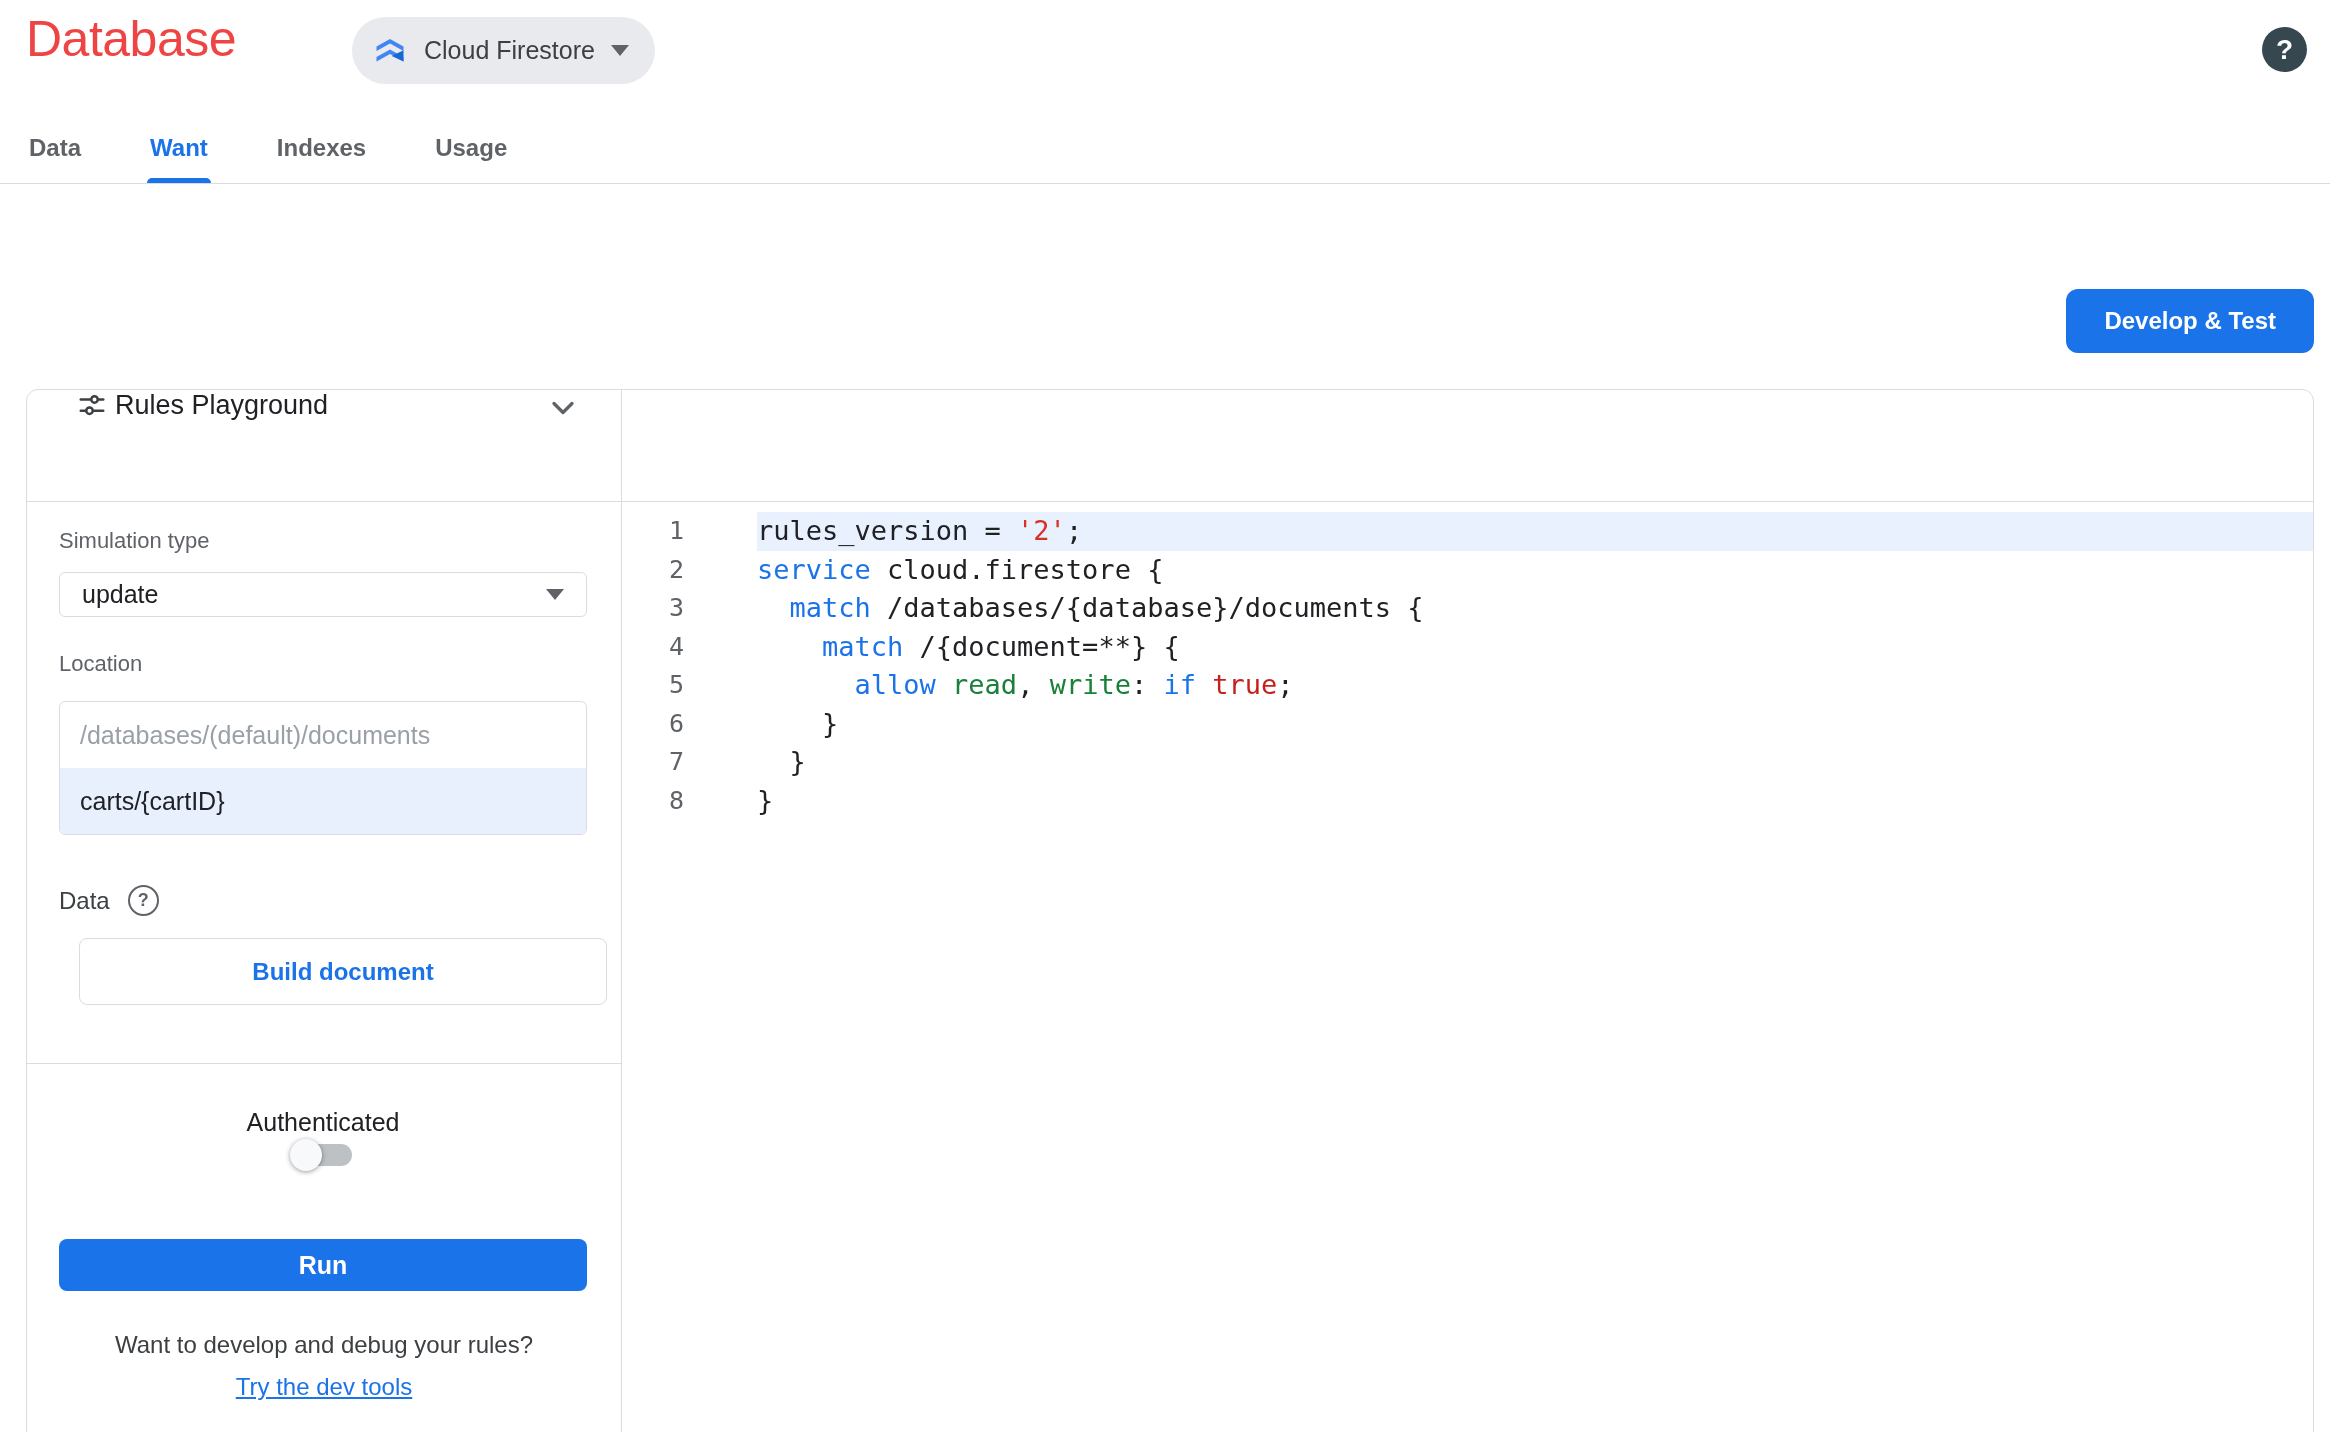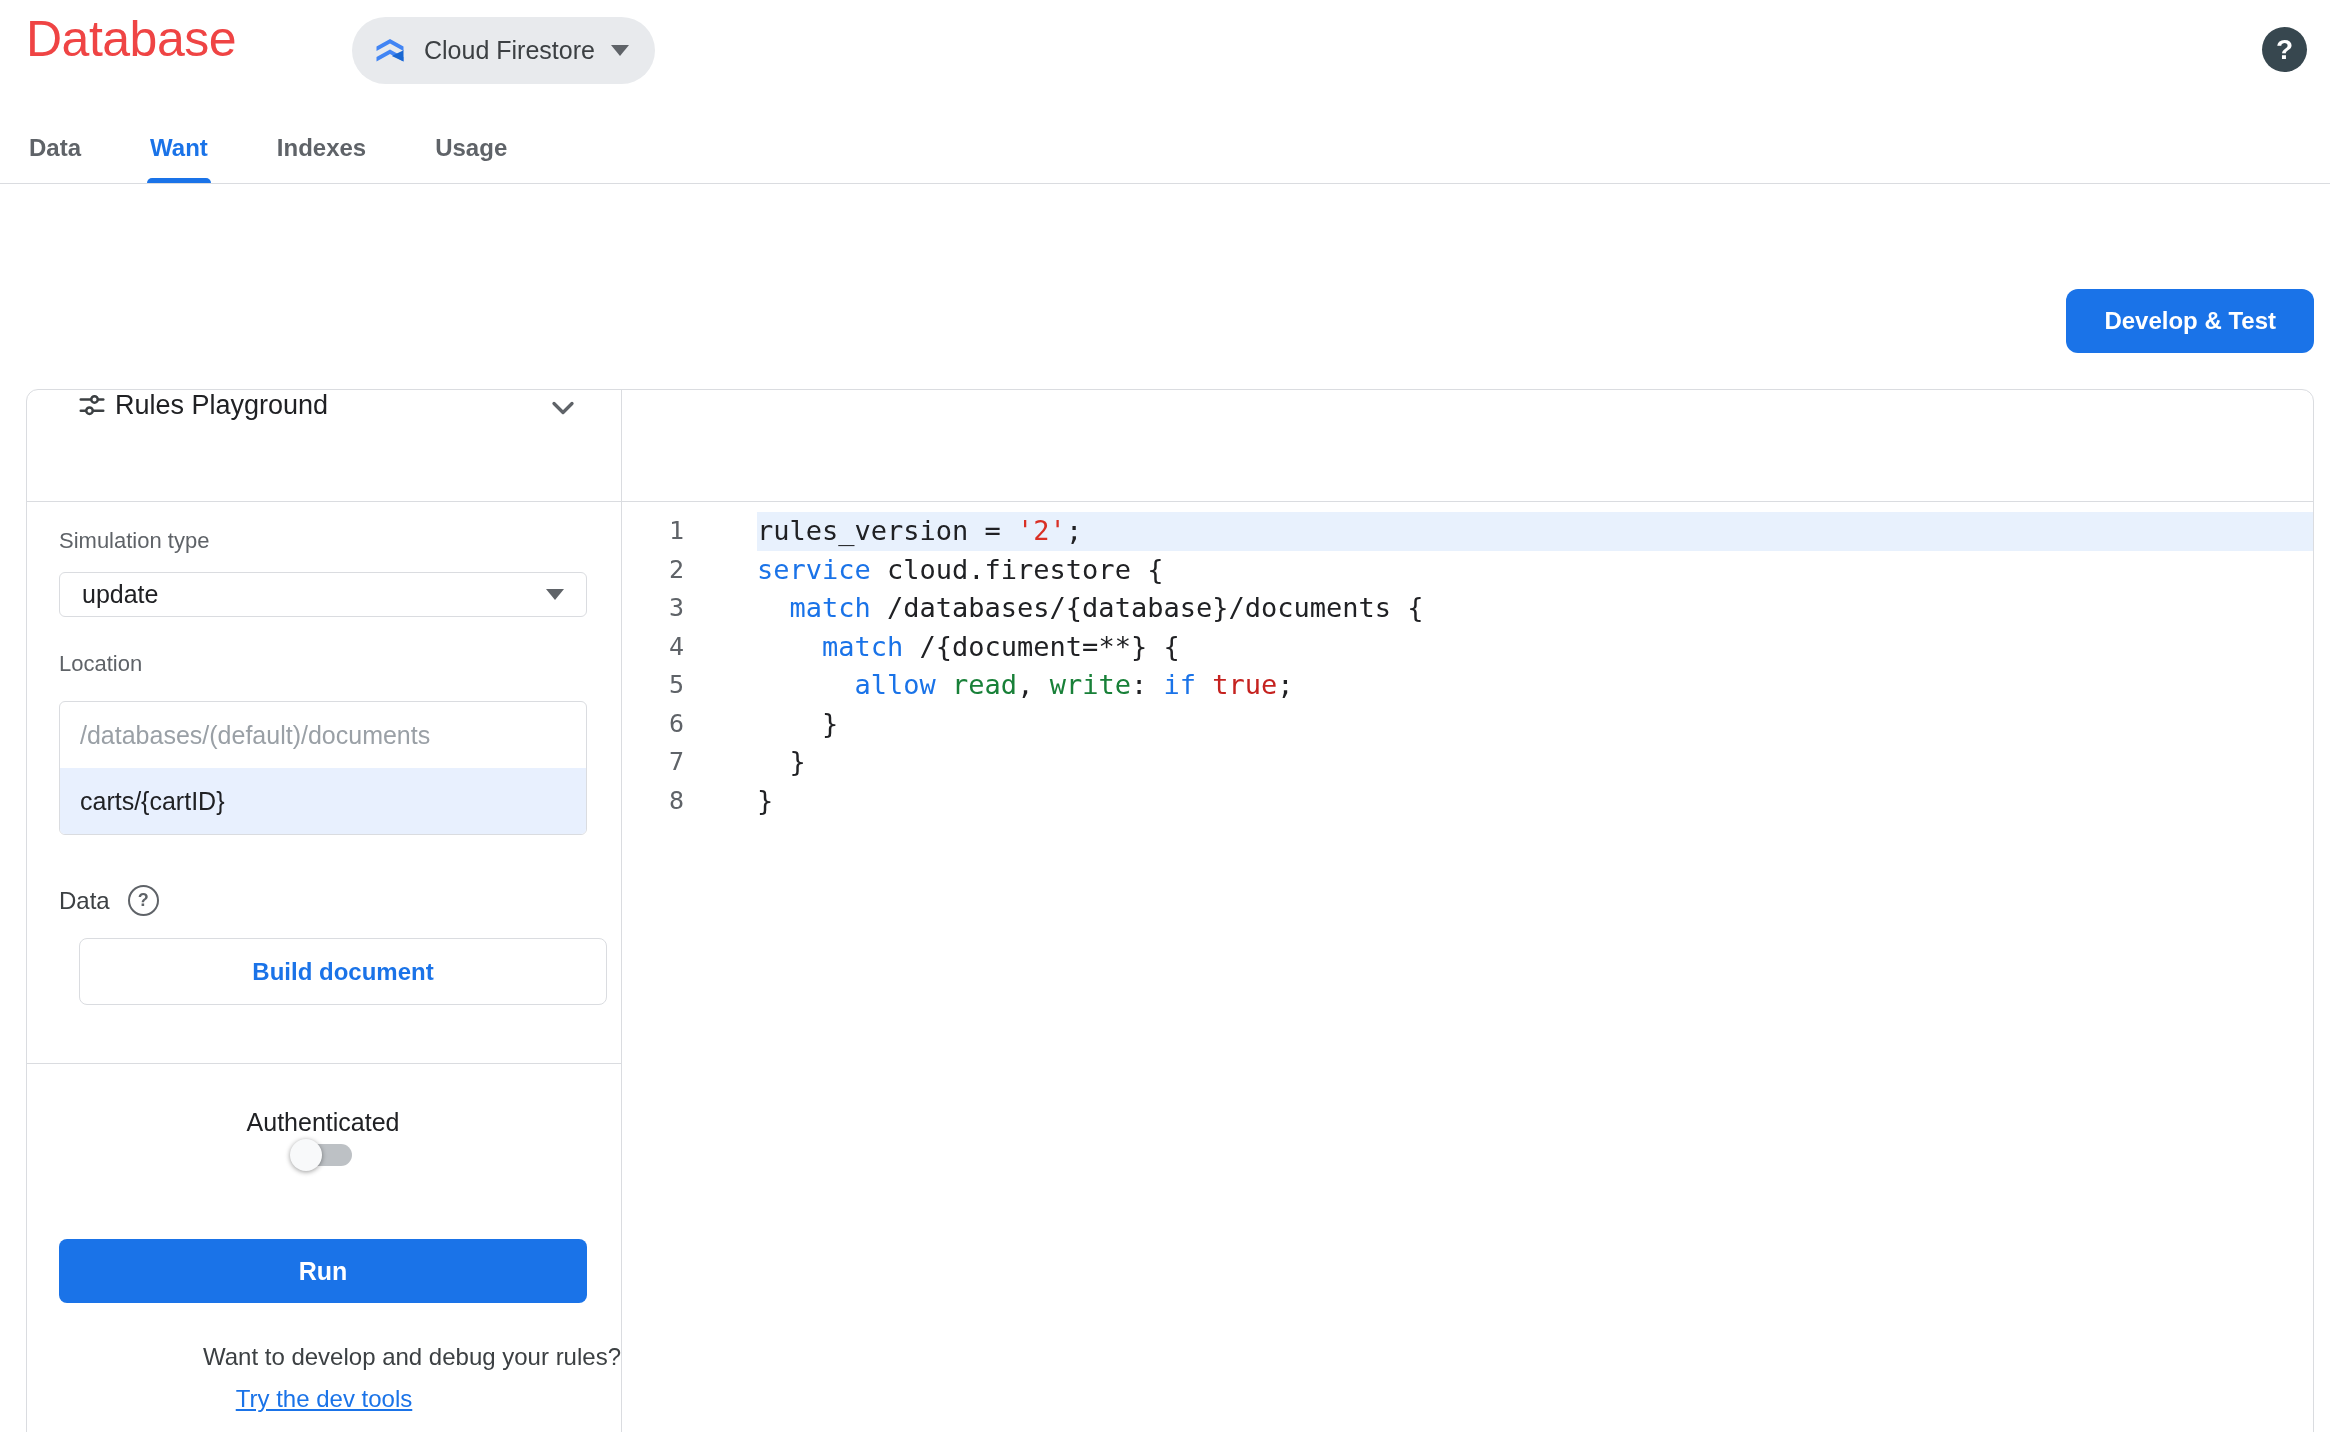--- a/index.html
+++ b/index.html
@@ -116,25 +116,25 @@
   .toggle .track{
     position:absolute;left:6px;top:7px;width:56px;height:22px;border-radius:11px;
     background:#9aa0a6;opacity:.65;
   }
   .toggle .knob{
     position:absolute;left:0;top:2px;width:32px;height:32px;border-radius:50%;
     background:#f8f9fa;box-shadow:0 1px 5px rgba(0,0,0,.4);
   }
   .run-wrap{padding:66px 34px 0 32px;}
   .run-btn{
-    width:100%;height:64px;border:none;border-radius:8px;
+    width:100%;height:52px;border:none;border-radius:8px;
     background:var(--accent);color:#fff;font-size:25px;font-weight:700;
     font-family:"Liberation Sans",sans-serif;cursor:pointer;
   }
-  .devtools-prompt{margin-top:40px;text-align:right;font-size:24px;color:#3c4043;}
+  .devtools-prompt{margin-top:40px;text-align:center;font-size:24px;color:#3c4043;}
   .devtools-link{
     display:block;margin-top:14px;text-align:center;
     font-size:24px;color:var(--accent);text-decoration:underline;cursor:pointer;
   }
   
   .editor{flex:1;display:flex;flex-direction:column;min-width:0;}
   .editor-toolbar{height:112px;border-bottom:1px solid var(--border);flex:0 0 112px;}
   .code-area{
     padding-top:10px;flex:1;
     font-family:"DejaVu Sans Mono", monospace;font-size:27px;

